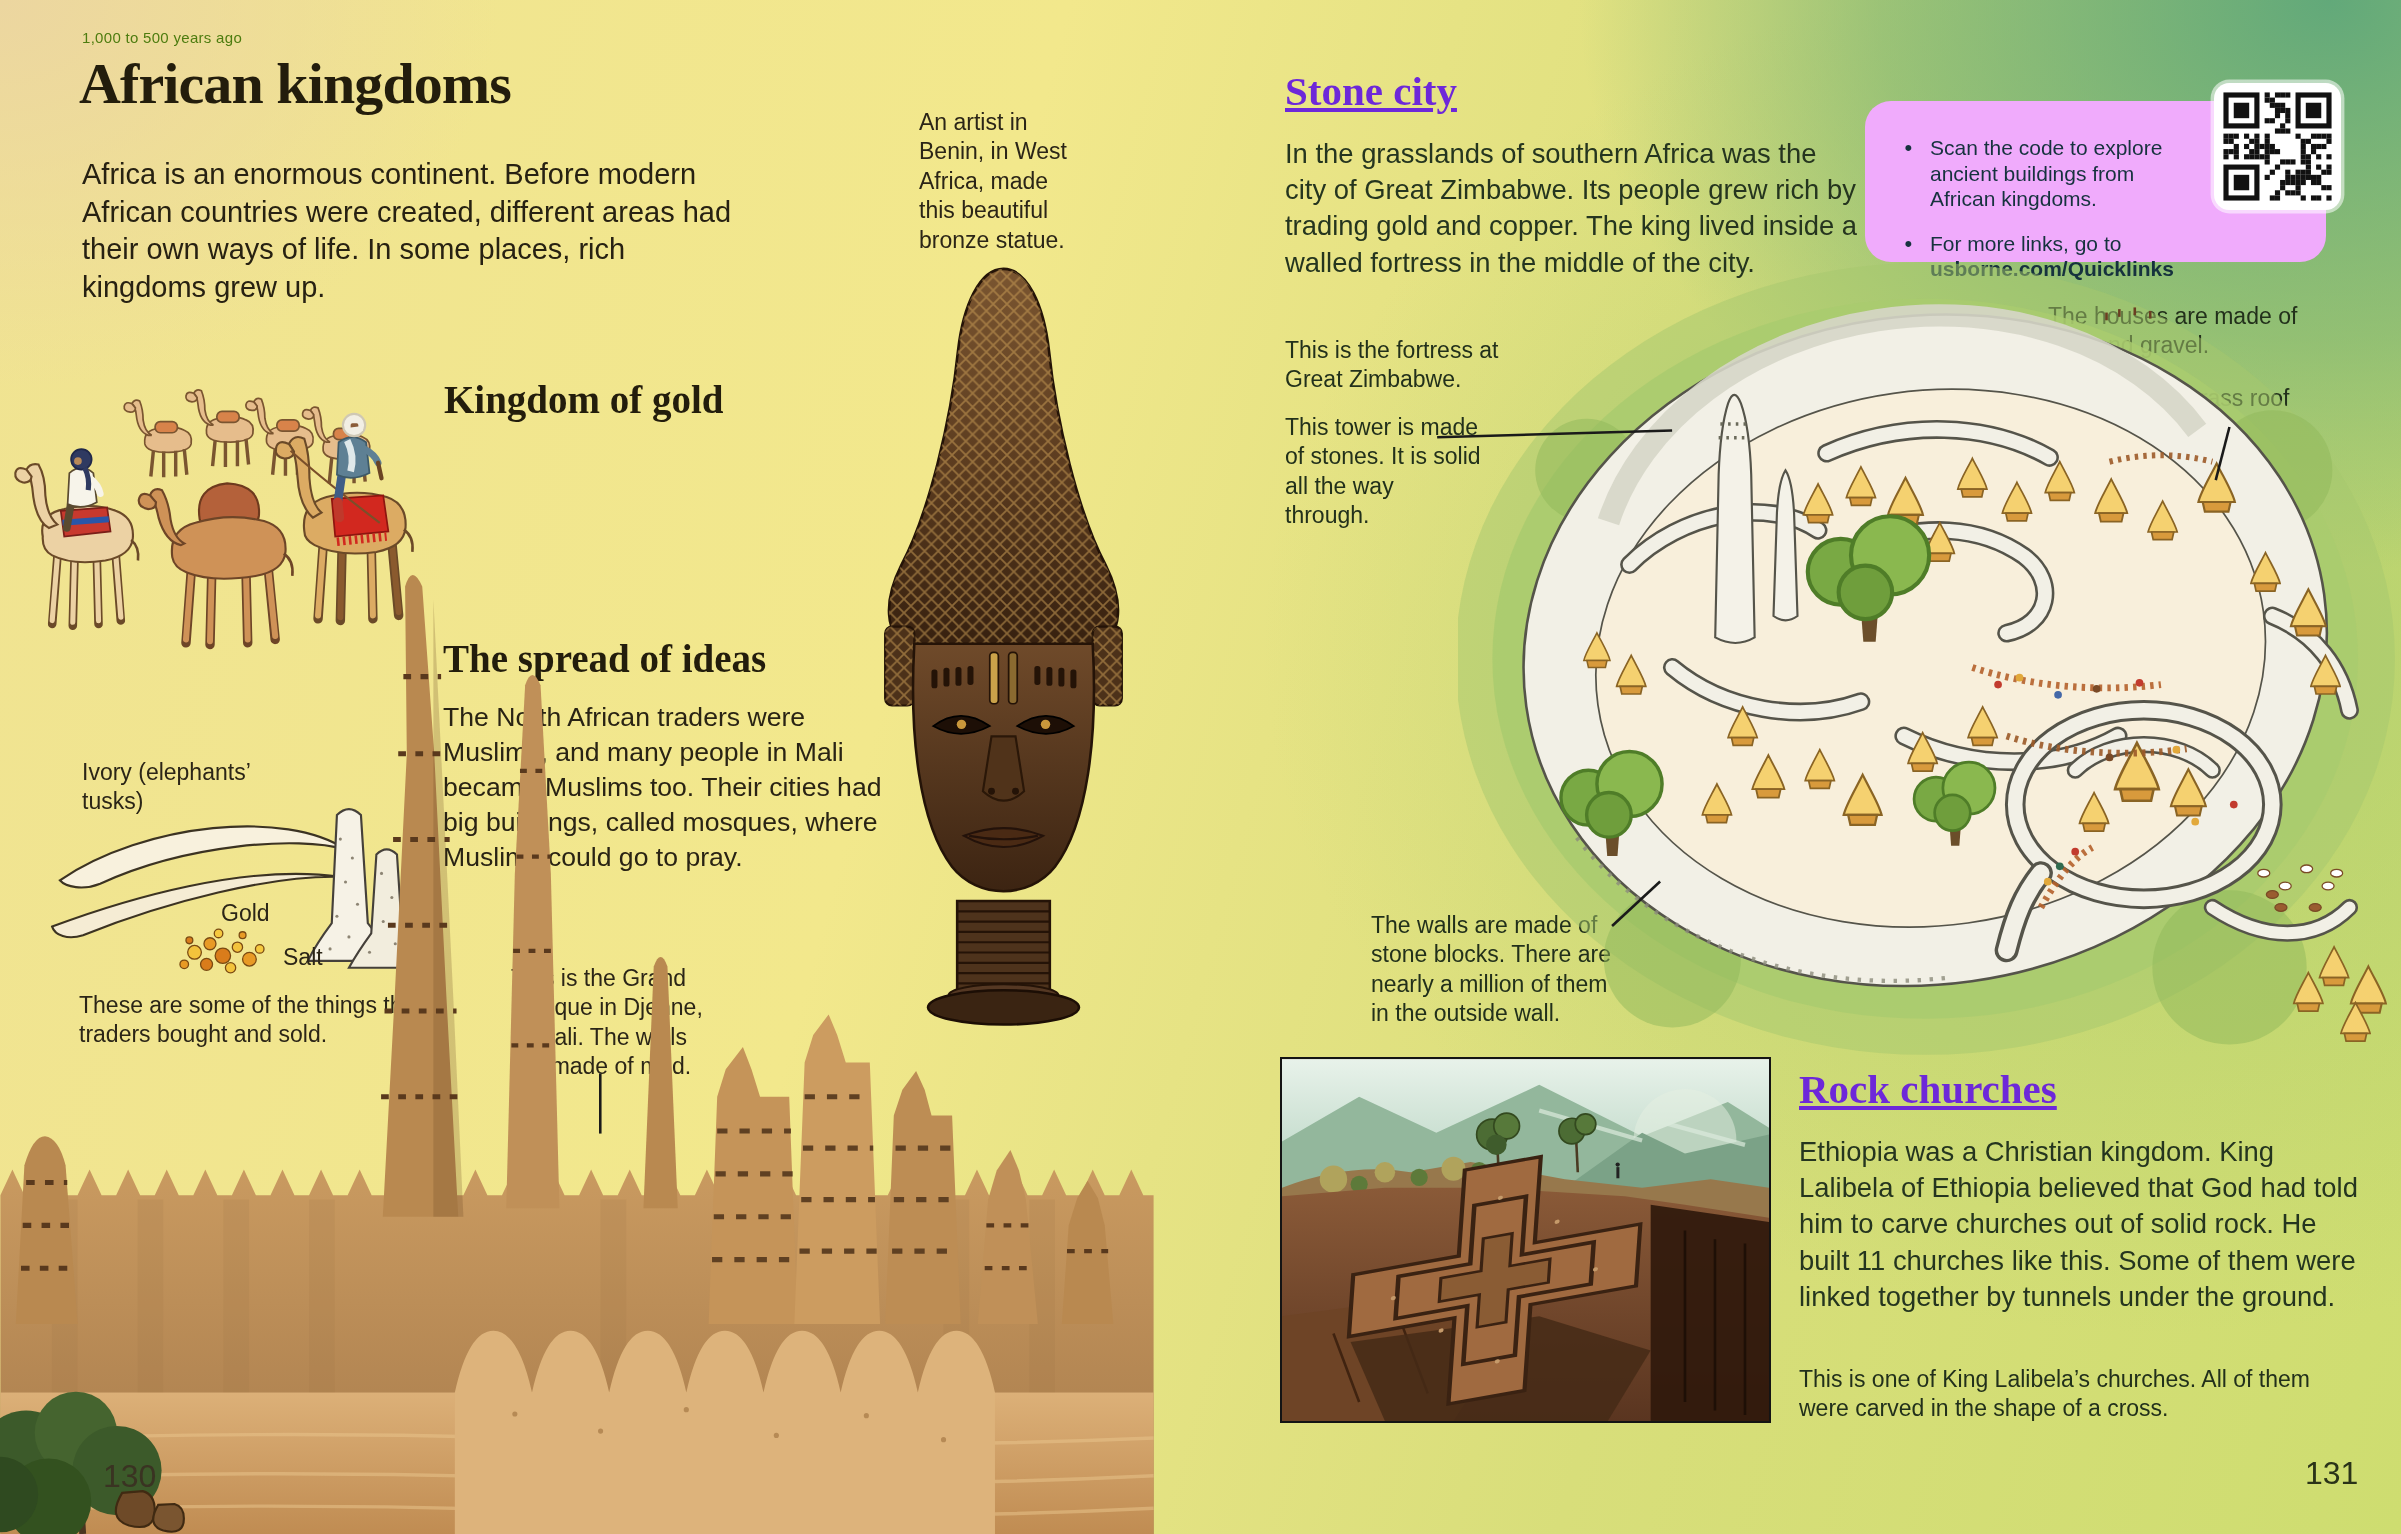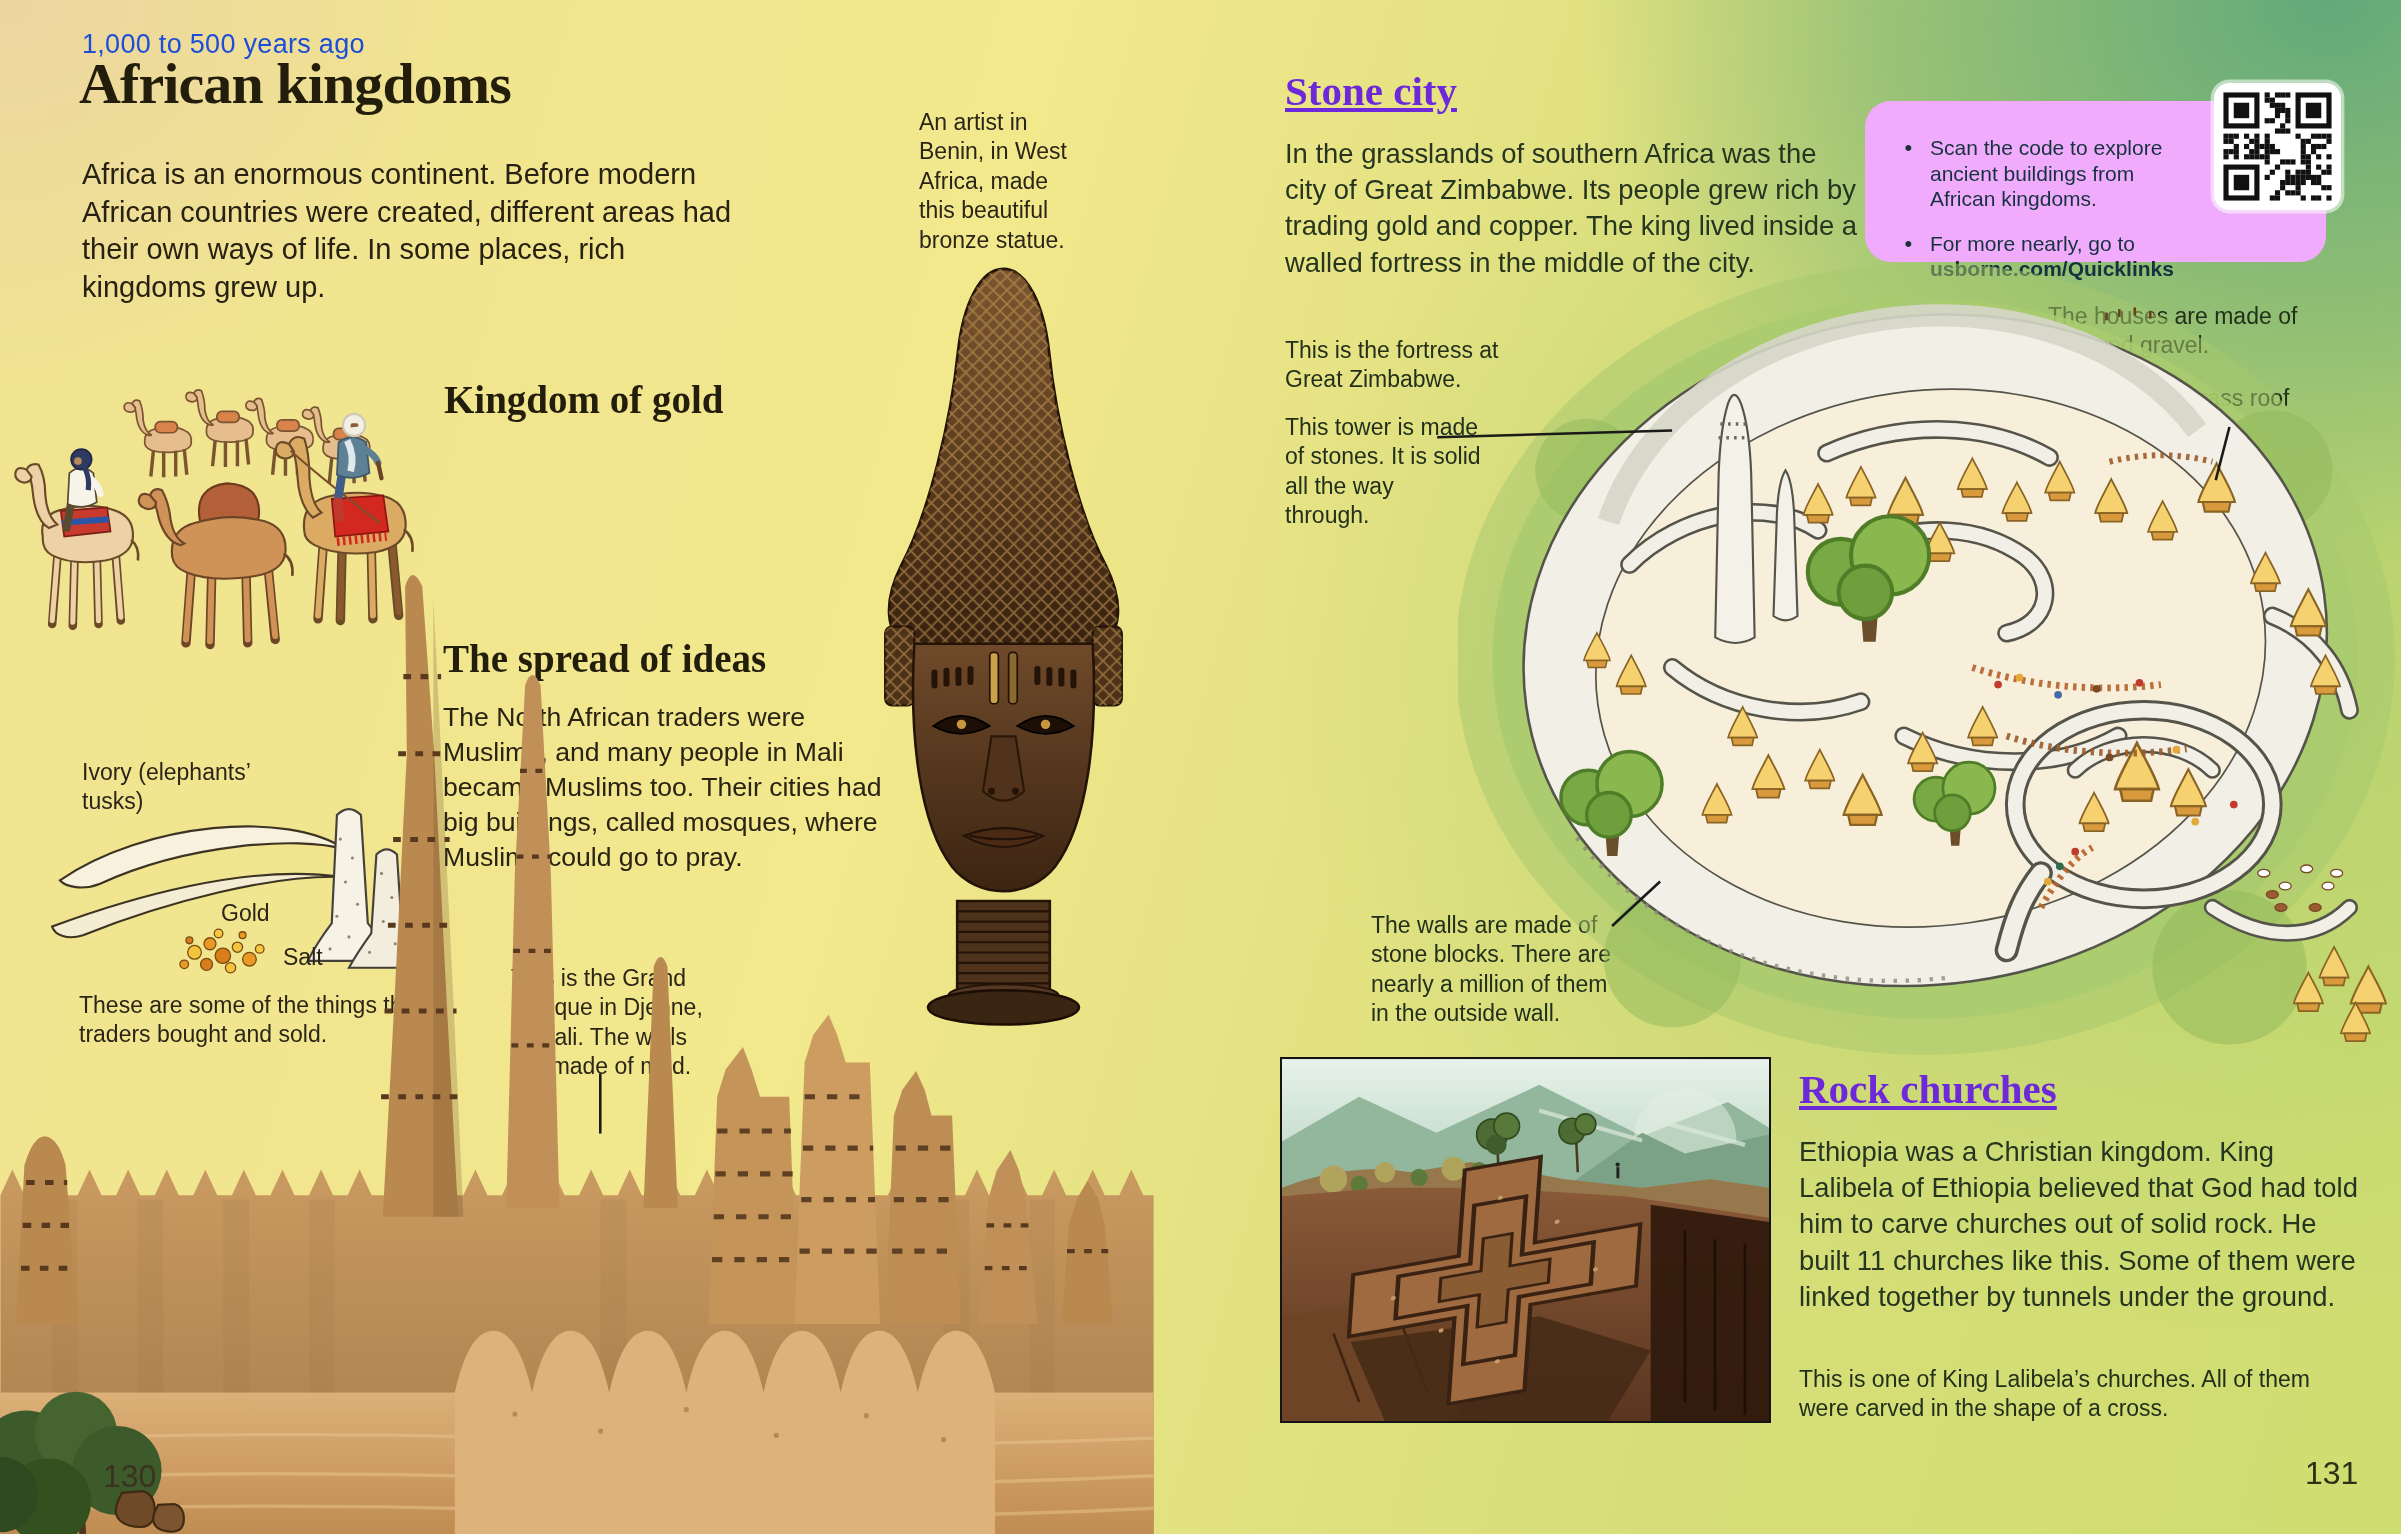--- a/index.html
+++ b/index.html
@@ -7,21 +7,21 @@
         font-family:"Liberation Sans",sans-serif;}
   .bg{position:absolute;inset:0;
     background:
       radial-gradient(1072px 815px at 97% 0%, rgba(92,166,122,.95) 0%, rgba(118,178,116,.62) 42%, rgba(140,190,110,0) 70%),
       radial-gradient(1286px 986px at 90% 42%, rgba(150,196,106,.50) 0%, rgba(150,196,106,0) 70%),
       radial-gradient(858px 669px at 0% 0%, rgba(236,214,160,1) 0%, rgba(236,214,160,0) 58%),
       linear-gradient(105deg,#f0e392 0%,#f2e88c 38%,#e6e384 52%,#d8de7a 70%,#cedd70 100%);}
   .abs{position:absolute;}
   .h-serif{font-family:"Liberation Serif","DejaVu Serif",serif;font-weight:700;color:#231d0c;}
   .h-serif.green{color:#6d28d9;text-decoration:underline;}
-  .era{font-size:27px;color:#1d4ed8;letter-spacing:0.3px;}
+  .era{font-size:15px;color:#4d7c0f;letter-spacing:0.3px;}
   .title{font-size:58px;letter-spacing:-0.9px;}
   .h2{font-size:39px;}
   .intro{font-size:29px;line-height:1.3;color:#272112;width:652px;}
   .bodytxt{font-size:26.6px;line-height:1.32;color:#292314;}
   .bodytxt.green{color:#25351f;}
   .cap{font-size:23px;line-height:1.28;color:#2b2517;}
   .cap.green{color:#22301b;}
   .pagenum{font-size:32px;color:#3a3322;}
   .qlbox{background:#f0abfc;border-radius:26px;}
   .qlbox .bullets{padding:34px 154px 26px 36px;}
@@ -322,21 +322,21 @@
   </svg>
   <div class="abs pagenum" style="left:103px;top:1458px;z-index:6;">130</div>
 
   <div class="abs h-serif h2 green" style="left:1285px;top:67px;font-size:41px;">Stone city</div>
   <div class="abs bodytxt green" style="left:1285px;top:136px;width:575px;font-size:27.4px;">In the grasslands of southern Africa was the city of Great Zimbabwe. Its people grew rich by trading gold and copper. The king lived inside a walled fortress in the middle of the city.</div>
 
   <div class="abs qlbox" style="left:1865px;top:101px;width:461px;height:161px;">
     <div class="bullets">
       <div class="qlrow">Scan the code to explore ancient buildings from African kingdoms.</div>
       <div class="qlrow">
-        <span>For more nearly, go to</span>
+        <span>For more links, go to</span>
         <span class="qlbold">usborne.com/Quicklinks</span>
       </div>
     </div>
   </div>
   <div class="abs qrpanel" style="left:2214px;top:83px;width:127px;height:127px;">
     <svg width="127" height="127" viewBox="-11 -11 148 148">
         <g id="qr-cells">
           <rect x="48" y="0" width="6" height="6" fill="#111"></rect>
           <rect x="60" y="0" width="6" height="6" fill="#111"></rect>
           <rect x="66" y="0" width="6" height="6" fill="#111"></rect>

